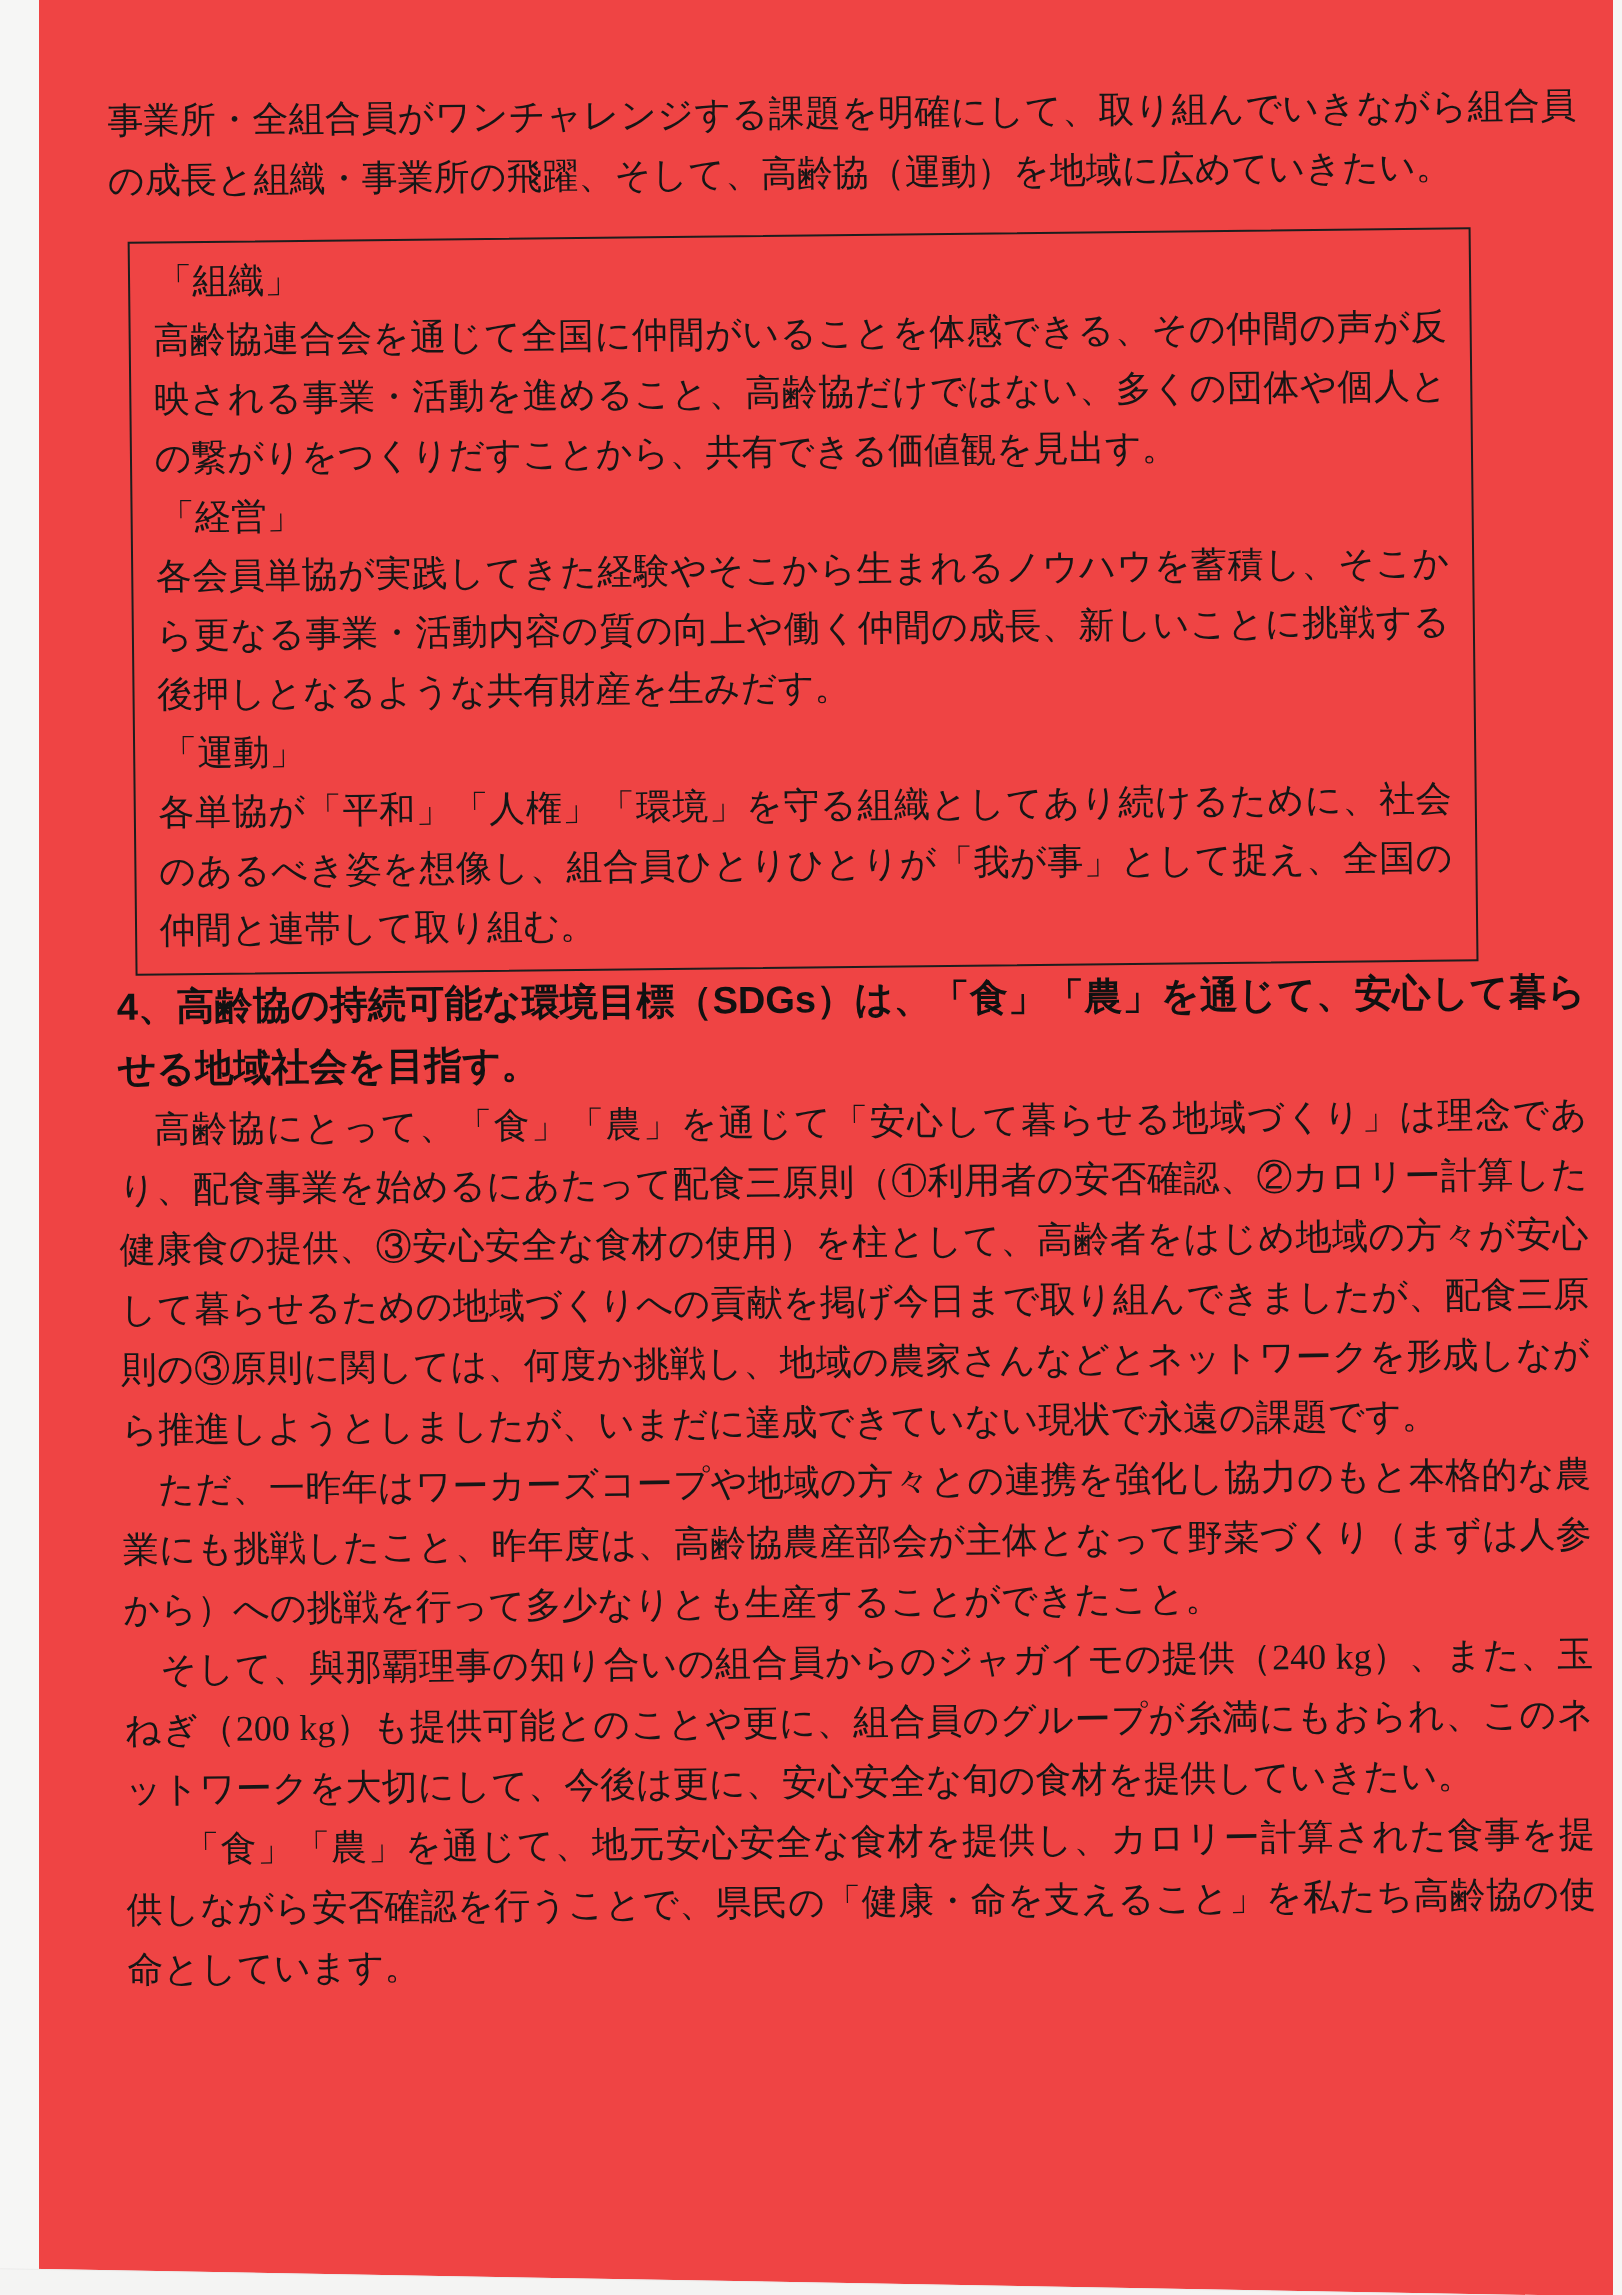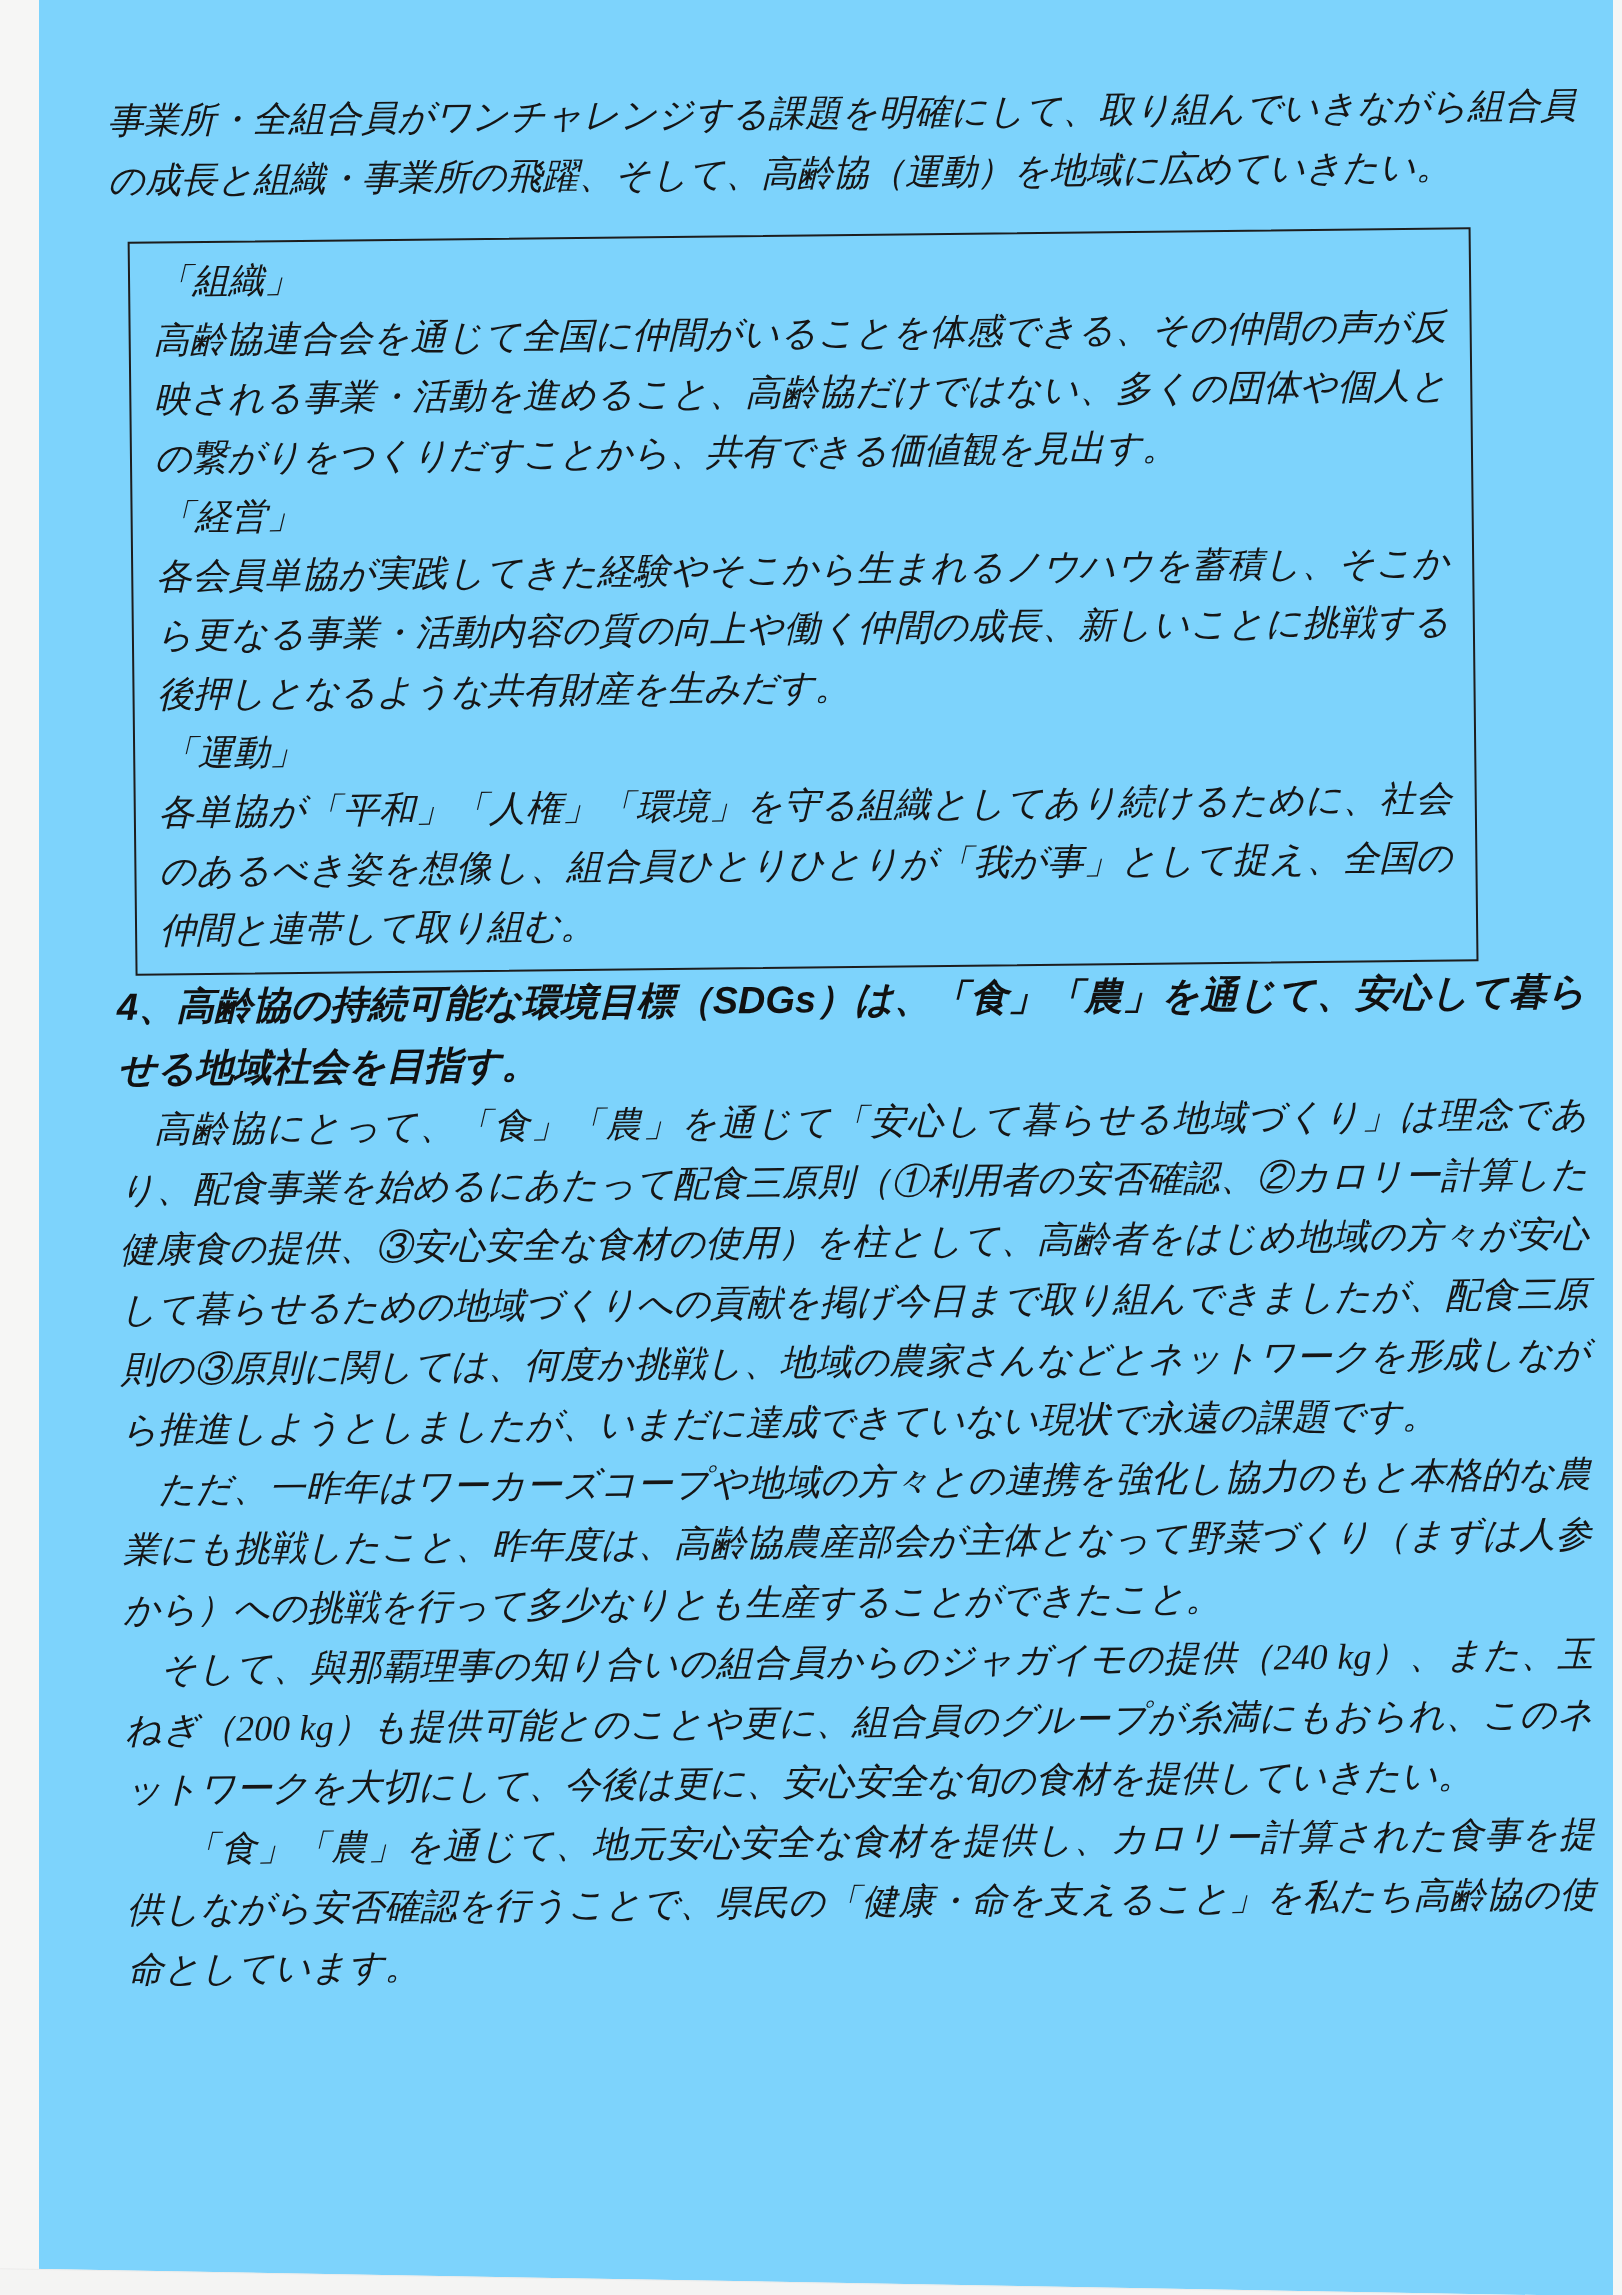--- a/index.html
+++ b/index.html
@@ -9,22 +9,21 @@
     background: #f6f6f5;
     overflow: hidden;
     font-family: "Liberation Serif", "DejaVu Serif", serif;
   }
   .page {
     position: absolute;
     left: 39px;
     top: 0;
     width: 1574px;
     height: 2295px;
-    background: #7dd3fc;
-    font-style: italic;
+    background: #ef4444;
   }
   .seam {
     position: absolute;
     left: -15.5px;
     top: 2268px;
     width: 1778px;
     height: 170px;
     background: #f4f4f3;
     border-top: 1.5px solid #ececeb;
     transform: rotate(1deg);

